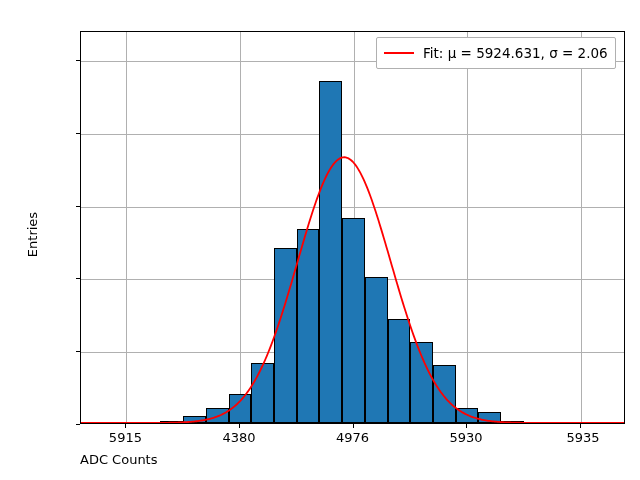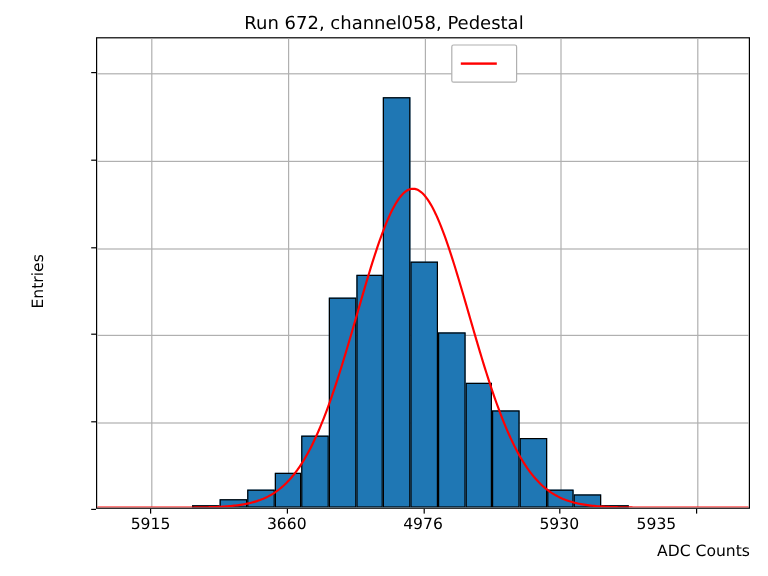--- a/index.html
+++ b/index.html
@@ -39,21 +39,21 @@
   .ytick-mark{position:absolute;left:76px;width:4px;height:1px;background:#000;}
   .xtick-label{
     position:absolute;top:430px;
     font-size:13px;color:#000;text-align:left;
     transform:translateX(-50%);white-space:nowrap;
   }
   .xtick-mark{position:absolute;top:424px;width:1px;height:4px;background:#000;}
 
   #xlabel{
     position:absolute;left:80px;top:452px;width:545px;
-    text-align:right;font-size:13px;color:#000;
+    text-align:left;font-size:13px;color:#000;
   }
   #ylabel{
     position:absolute;left:-28px;top:227px;width:120px;
     text-align:center;font-size:13px;color:#000;
     transform:rotate(-90deg);transform-origin:center center;
   }
 
   #legend{
     position:absolute;left:376px;top:37px;
     background:#fff;border:0.9px solid #b0b0b0;
@@ -68,21 +68,20 @@
   .legend-swatch-line{
     width:30px;height:0;border-top:2px solid #ff0000;margin-right:9px;
   }
   .legend-text{white-space:nowrap;}
 </style>
 </head>
 <body>
 
 <div id="figure">
 
-  <div id="chart-title">Run 672, channel058, Pedestal</div>
 
   <div id="plot-area">
     <div id="gridlines-h">
         <div class="gridline-h" style="top: 320.222px;"></div>
         <div class="gridline-h" style="top: 247.444px;"></div>
         <div class="gridline-h" style="top: 174.667px;"></div>
         <div class="gridline-h" style="top: 101.889px;"></div>
         <div class="gridline-h" style="top: 29.1111px;"></div>
       </div>
     <div id="gridlines-v">
@@ -119,32 +118,33 @@
       <div class="ytick-mark" style="top: 424px;"></div>
       <div class="ytick-mark" style="top: 351.222px;"></div>
       <div class="ytick-mark" style="top: 278.444px;"></div>
       <div class="ytick-mark" style="top: 205.667px;"></div>
       <div class="ytick-mark" style="top: 132.889px;"></div>
       <div class="ytick-mark" style="top: 60.1111px;"></div>
     </div>
   <div id="xticks">
       <div class="xtick-label" style="left: 125.417px;">5915</div>
       <div class="xtick-mark" style="left: 125.417px;"></div>
-      <div class="xtick-label" style="left: 238.958px;">3660</div>
+      <div class="xtick-label" style="left: 238.958px;">4380</div>
       <div class="xtick-mark" style="left: 238.958px;"></div>
       <div class="xtick-label" style="left: 352.5px;">4976</div>
       <div class="xtick-mark" style="left: 352.5px;"></div>
       <div class="xtick-label" style="left: 466.042px;">5930</div>
       <div class="xtick-mark" style="left: 466.042px;"></div>
-      <div class="xtick-label" style="left: 547px;">5935</div>
+      <div class="xtick-label" style="left: 583px;">5935</div>
       <div class="xtick-mark" style="left: 579.583px;"></div>
     </div>
 
   <div id="xlabel">ADC Counts</div>
   <div id="ylabel">Entries</div>
 
   <div id="legend">
     <div class="legend-row">
       <span class="legend-swatch-line"></span>
+      <span class="legend-text">Fit: μ = 5924.631, σ = 2.06</span>
     </div>
   </div>
 
 </div>
 
 </body></html>

